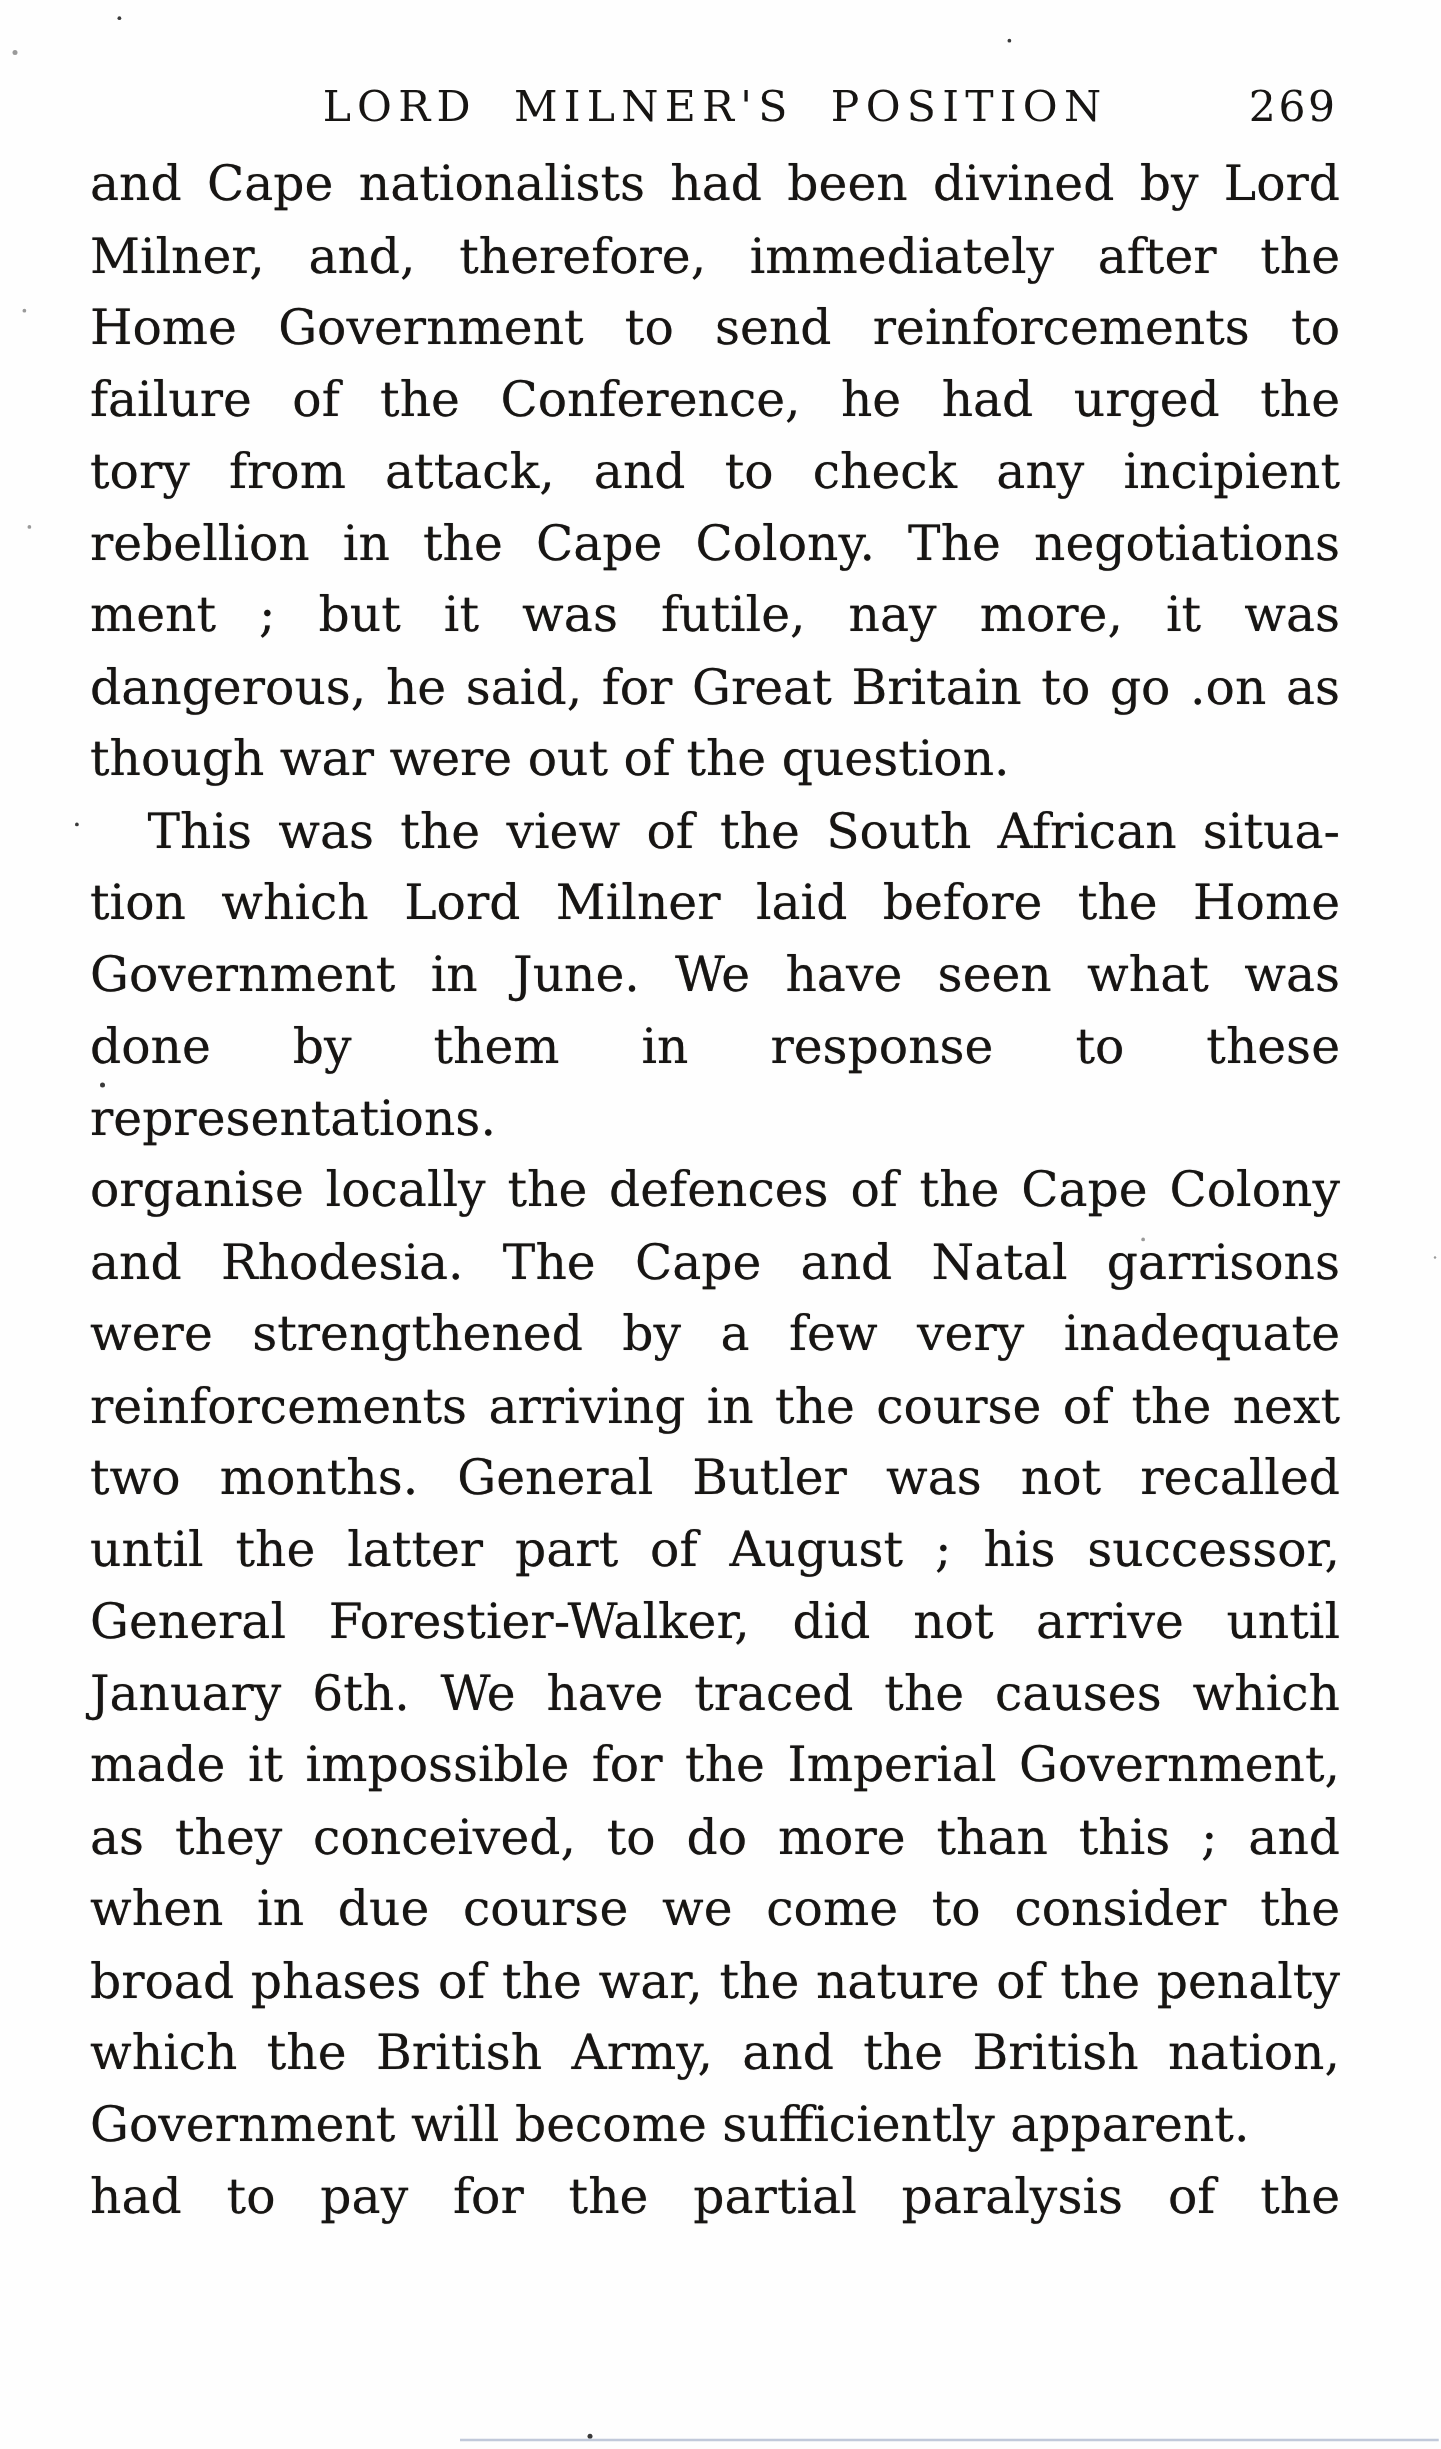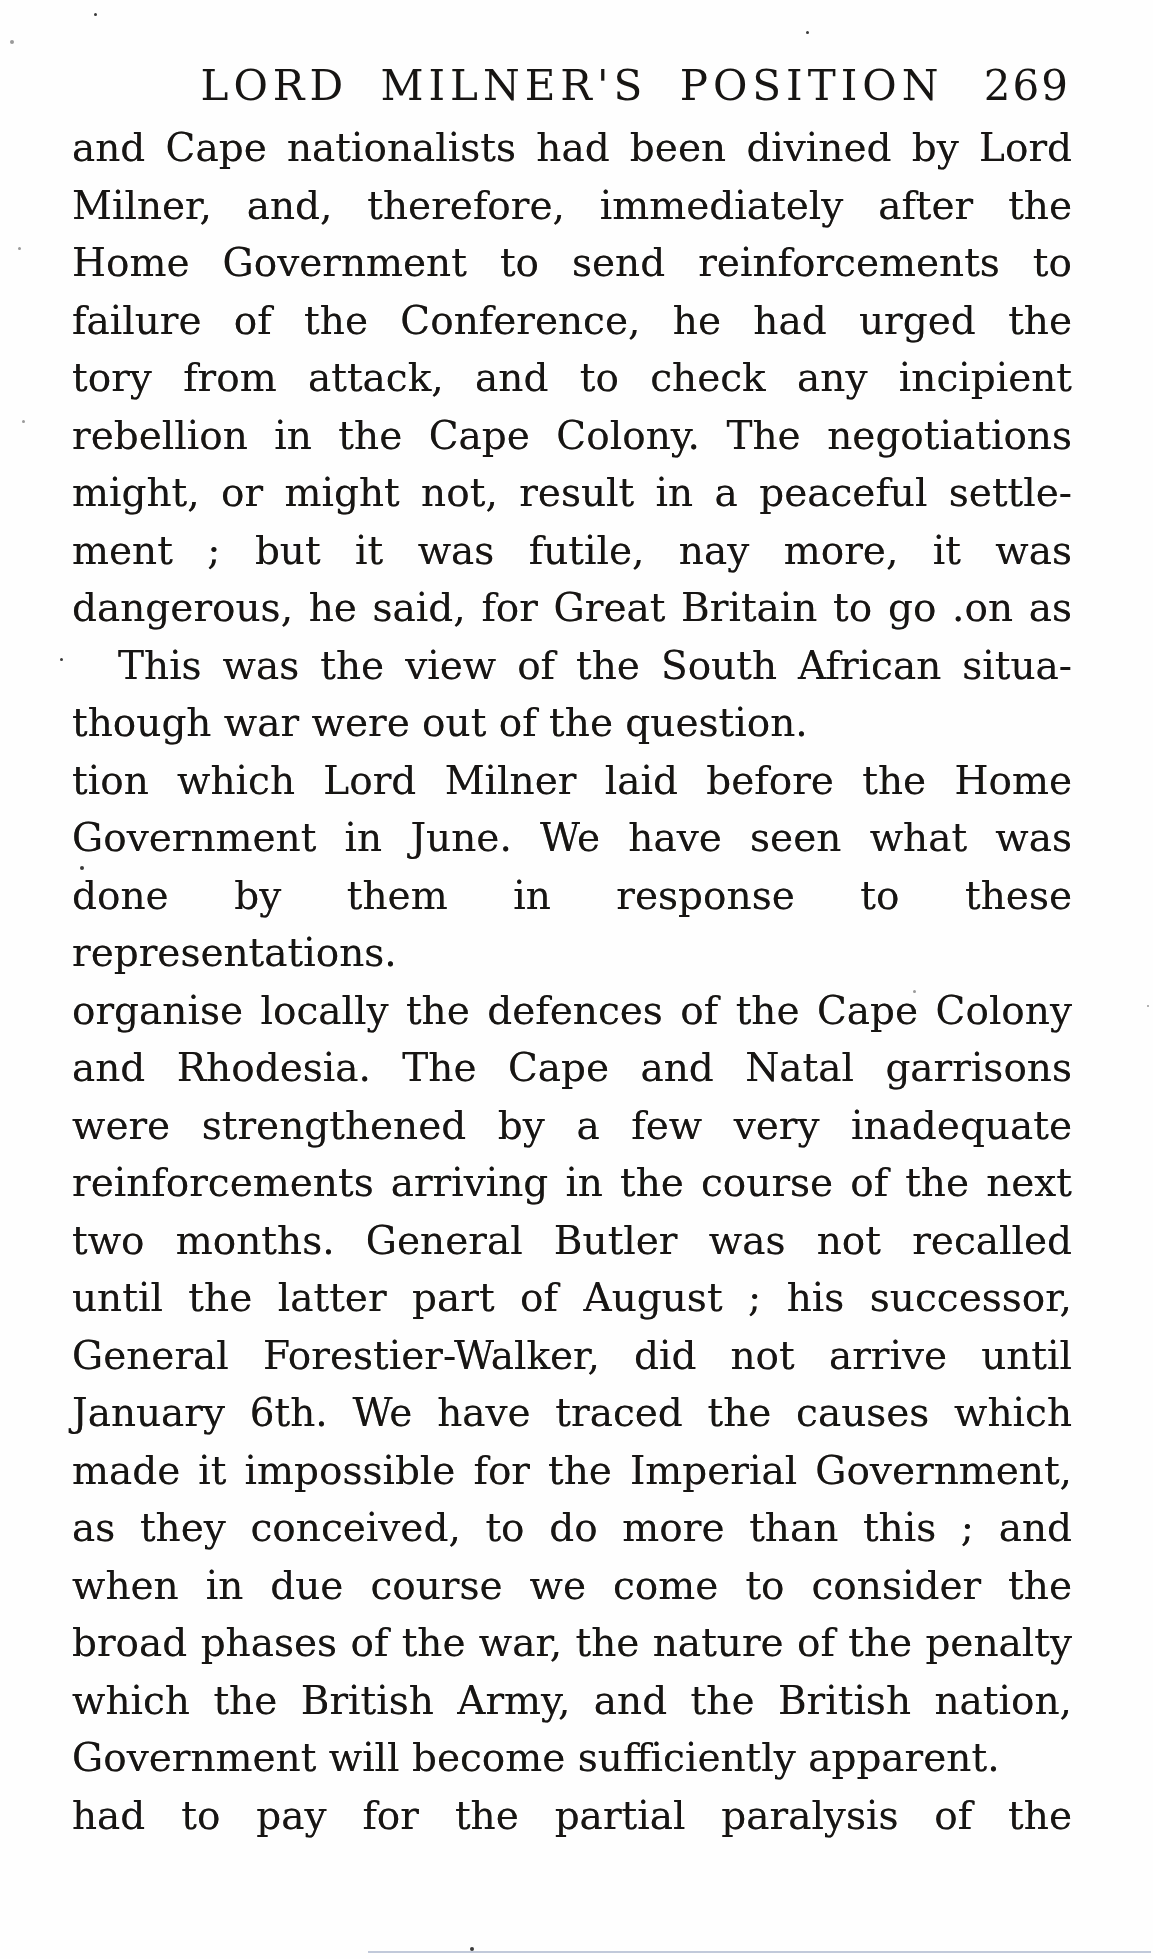--- a/index.html
+++ b/index.html
@@ -20,21 +20,21 @@
     inset: 0;
     background: #fefefe;
   }
   .running-header {
     position: absolute;
     top: 62px;
     left: 72px;
     width: 1000px;
     height: 48px;
     line-height: 48px;
-    font-size: 42px;
+    font-size: 34px;
     letter-spacing: 5px;
     word-spacing: 14px;
     white-space: nowrap;
   }
   .header-title {
     position: absolute;
     left: 0;
     right: 0;
     text-align: center;
   }
@@ -91,26 +91,25 @@
   </div>
 
   <div class="body-text">
 
     <div class="line">and Cape nationalists had been divined by Lord</div>
     <div class="line">Milner, and, therefore, immediately after the</div>
     <div class="line">Home Government to send reinforcements to</div>
     <div class="line">failure of the Conference, he had urged the</div>
     <div class="line">tory from attack, and to check any incipient</div>
     <div class="line">rebellion in the Cape Colony.  The negotiations</div>
-    <div class="line">might, or might not, result in a peaceful settle-</div>
     <div class="line">ment ; but it was futile, nay more, it was</div>
     <div class="line">dangerous, he said, for Great Britain to go .on as</div>
+    <div class="line line-last">though war were out of the question.</div>
+
     <div class="line indent">This was the view of the South African situa-</div>
-
-    <div class="line line-last">though war were out of the question.</div>
     <div class="line">tion which Lord Milner laid before the Home</div>
     <div class="line">Government in June.  We have seen what was</div>
     <div class="line">done by them in response to these representations.</div>
     <div class="line">organise locally the defences of the Cape Colony</div>
     <div class="line">and Rhodesia.  The Cape and Natal garrisons</div>
     <div class="line">were strengthened by a few very inadequate</div>
     <div class="line">reinforcements arriving in the course of the next</div>
     <div class="line">two months.  General Butler was not recalled</div>
     <div class="line">until the latter part of August ; his successor,</div>
     <div class="line">General Forestier-Walker, did not arrive until</div>

